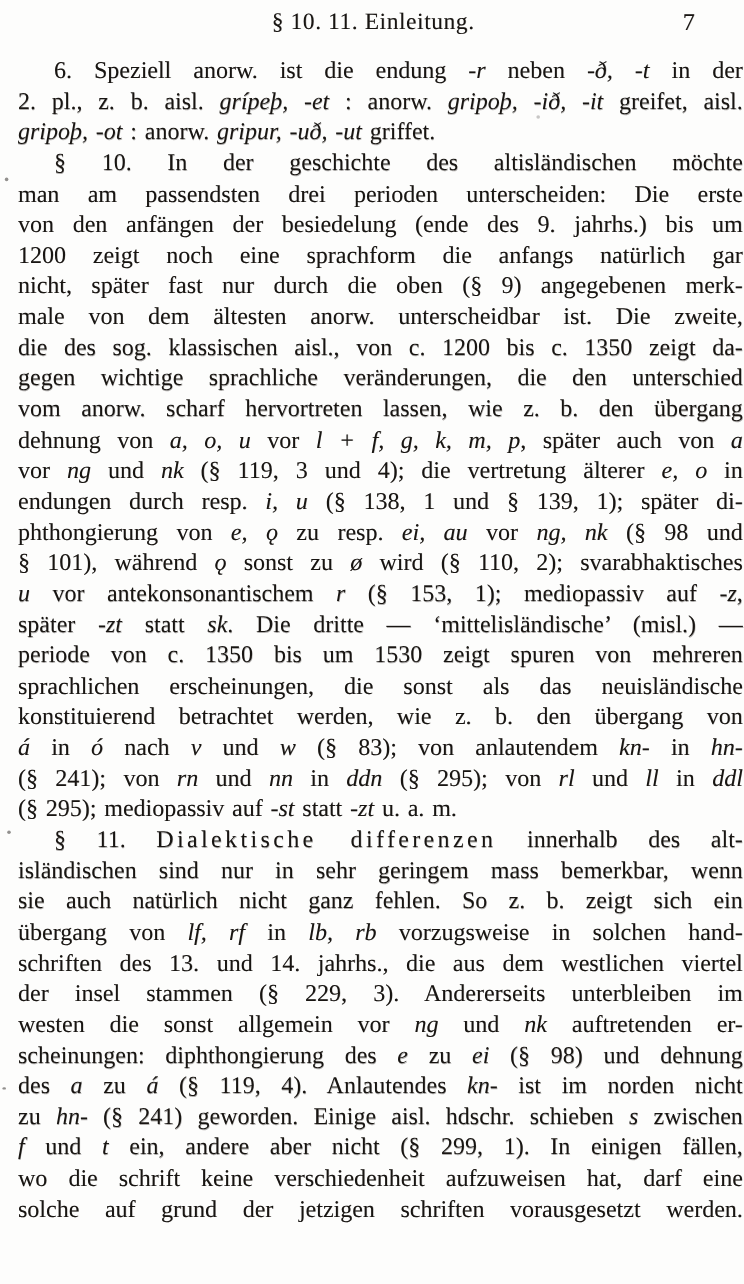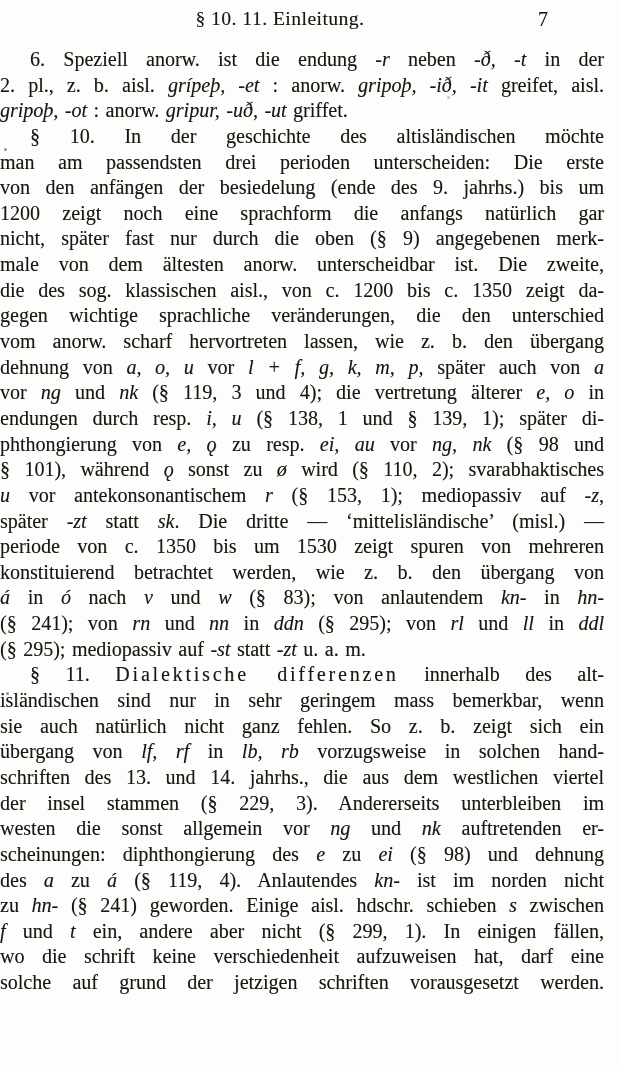--- a/index.html
+++ b/index.html
@@ -16,37 +16,38 @@
     color: #181512;
   }
   
   .header {
     position: absolute;
     top: 6px; left: 0;
     width: 560px;
     height: 28px;
     font-size: 19.5px;
     line-height: 26px;
+    padding-left: 31px;
   }
   .header-title {
     display: block;
     text-align: center;
     letter-spacing: 0.5px;
     text-shadow: 0.3px 0.3px 0 rgba(25,21,18,0.35);
   }
   .page-number {
     position: absolute;
     top: 0; right: 12px;
     font-size: 20px;
     text-shadow: 0.3px 0.3px 0 rgba(25,21,18,0.35);
   }
   
   .body {
     position: absolute;
-    top: 47px; left: 0;
+    top: 47px; left: 15px;
     width: 604px;
   }
   .line {
     text-align: justify;
     text-align-last: justify;
     line-height: 25.65px;
     height: 25.65px;
     white-space: normal;
     font-size: 20px;
     word-spacing: 1.5px;
@@ -90,20 +91,21 @@
       <div class="line">gegen wichtige sprachliche veränderungen, die den unterschied</div>
       <div class="line">vom anorw. scharf hervortreten lassen, wie z. b. den übergang</div>
       <div class="line">dehnung von <i>a, o, u</i> vor <i>l + f, g, k, m, p</i>, später auch von <i>a</i></div>
       <div class="line">vor <i>ng</i> und <i>nk</i> (§ 119, 3 und 4); die vertretung älterer <i>e, o</i> in</div>
       <div class="line">endungen durch resp. <i>i, u</i> (§ 138, 1 und § 139, 1); später di-</div>
       <div class="line">phthongierung von <i>e, ǫ</i> zu resp. <i>ei, au</i> vor <i>ng, nk</i> (§ 98 und</div>
       <div class="line">§ 101), während <i>ǫ</i> sonst zu <i>ø</i> wird (§ 110, 2); svarabhaktisches</div>
       <div class="line"><i>u</i> vor antekonsonantischem <i>r</i> (§ 153, 1); mediopassiv auf <i>-z</i>,</div>
       <div class="line">später <i>-zt</i> statt <i>sk</i>.  Die dritte — ‘mittelisländische’ (misl.) —</div>
       <div class="line">periode von c. 1350 bis um 1530 zeigt spuren von mehreren</div>
+      <div class="line">sprachlichen erscheinungen, die sonst als das neuisländische</div>
       <div class="line">konstituierend betrachtet werden, wie z. b. den übergang von</div>
       <div class="line"><i>á</i> in <i>ó</i> nach <i>v</i> und <i>w</i> (§ 83);  von anlautendem <i>kn-</i> in <i>hn-</i></div>
       <div class="line">(§ 241); von <i>rn</i> und <i>nn</i> in <i>ddn</i> (§ 295); von <i>rl</i> und <i>ll</i> in <i>ddl</i></div>
       <div class="line no-j">(§ 295); mediopassiv auf <i>-st</i> statt <i>-zt</i> u. a. m.</div>
       <div class="line first">§ 11.  <span class="sp">Dialektische differenzen</span> innerhalb des alt-</div>
       <div class="line">isländischen sind nur in sehr geringem mass bemerkbar, wenn</div>
       <div class="line">sie auch natürlich nicht ganz fehlen.  So z. b. zeigt sich ein</div>
       <div class="line">übergang von <i>lf, rf</i> in <i>lb, rb</i> vorzugsweise in solchen hand-</div>
       <div class="line">schriften des 13. und 14. jahrhs., die aus dem westlichen viertel</div>
       <div class="line">der insel stammen (§ 229, 3).  Andererseits unterbleiben im</div>

